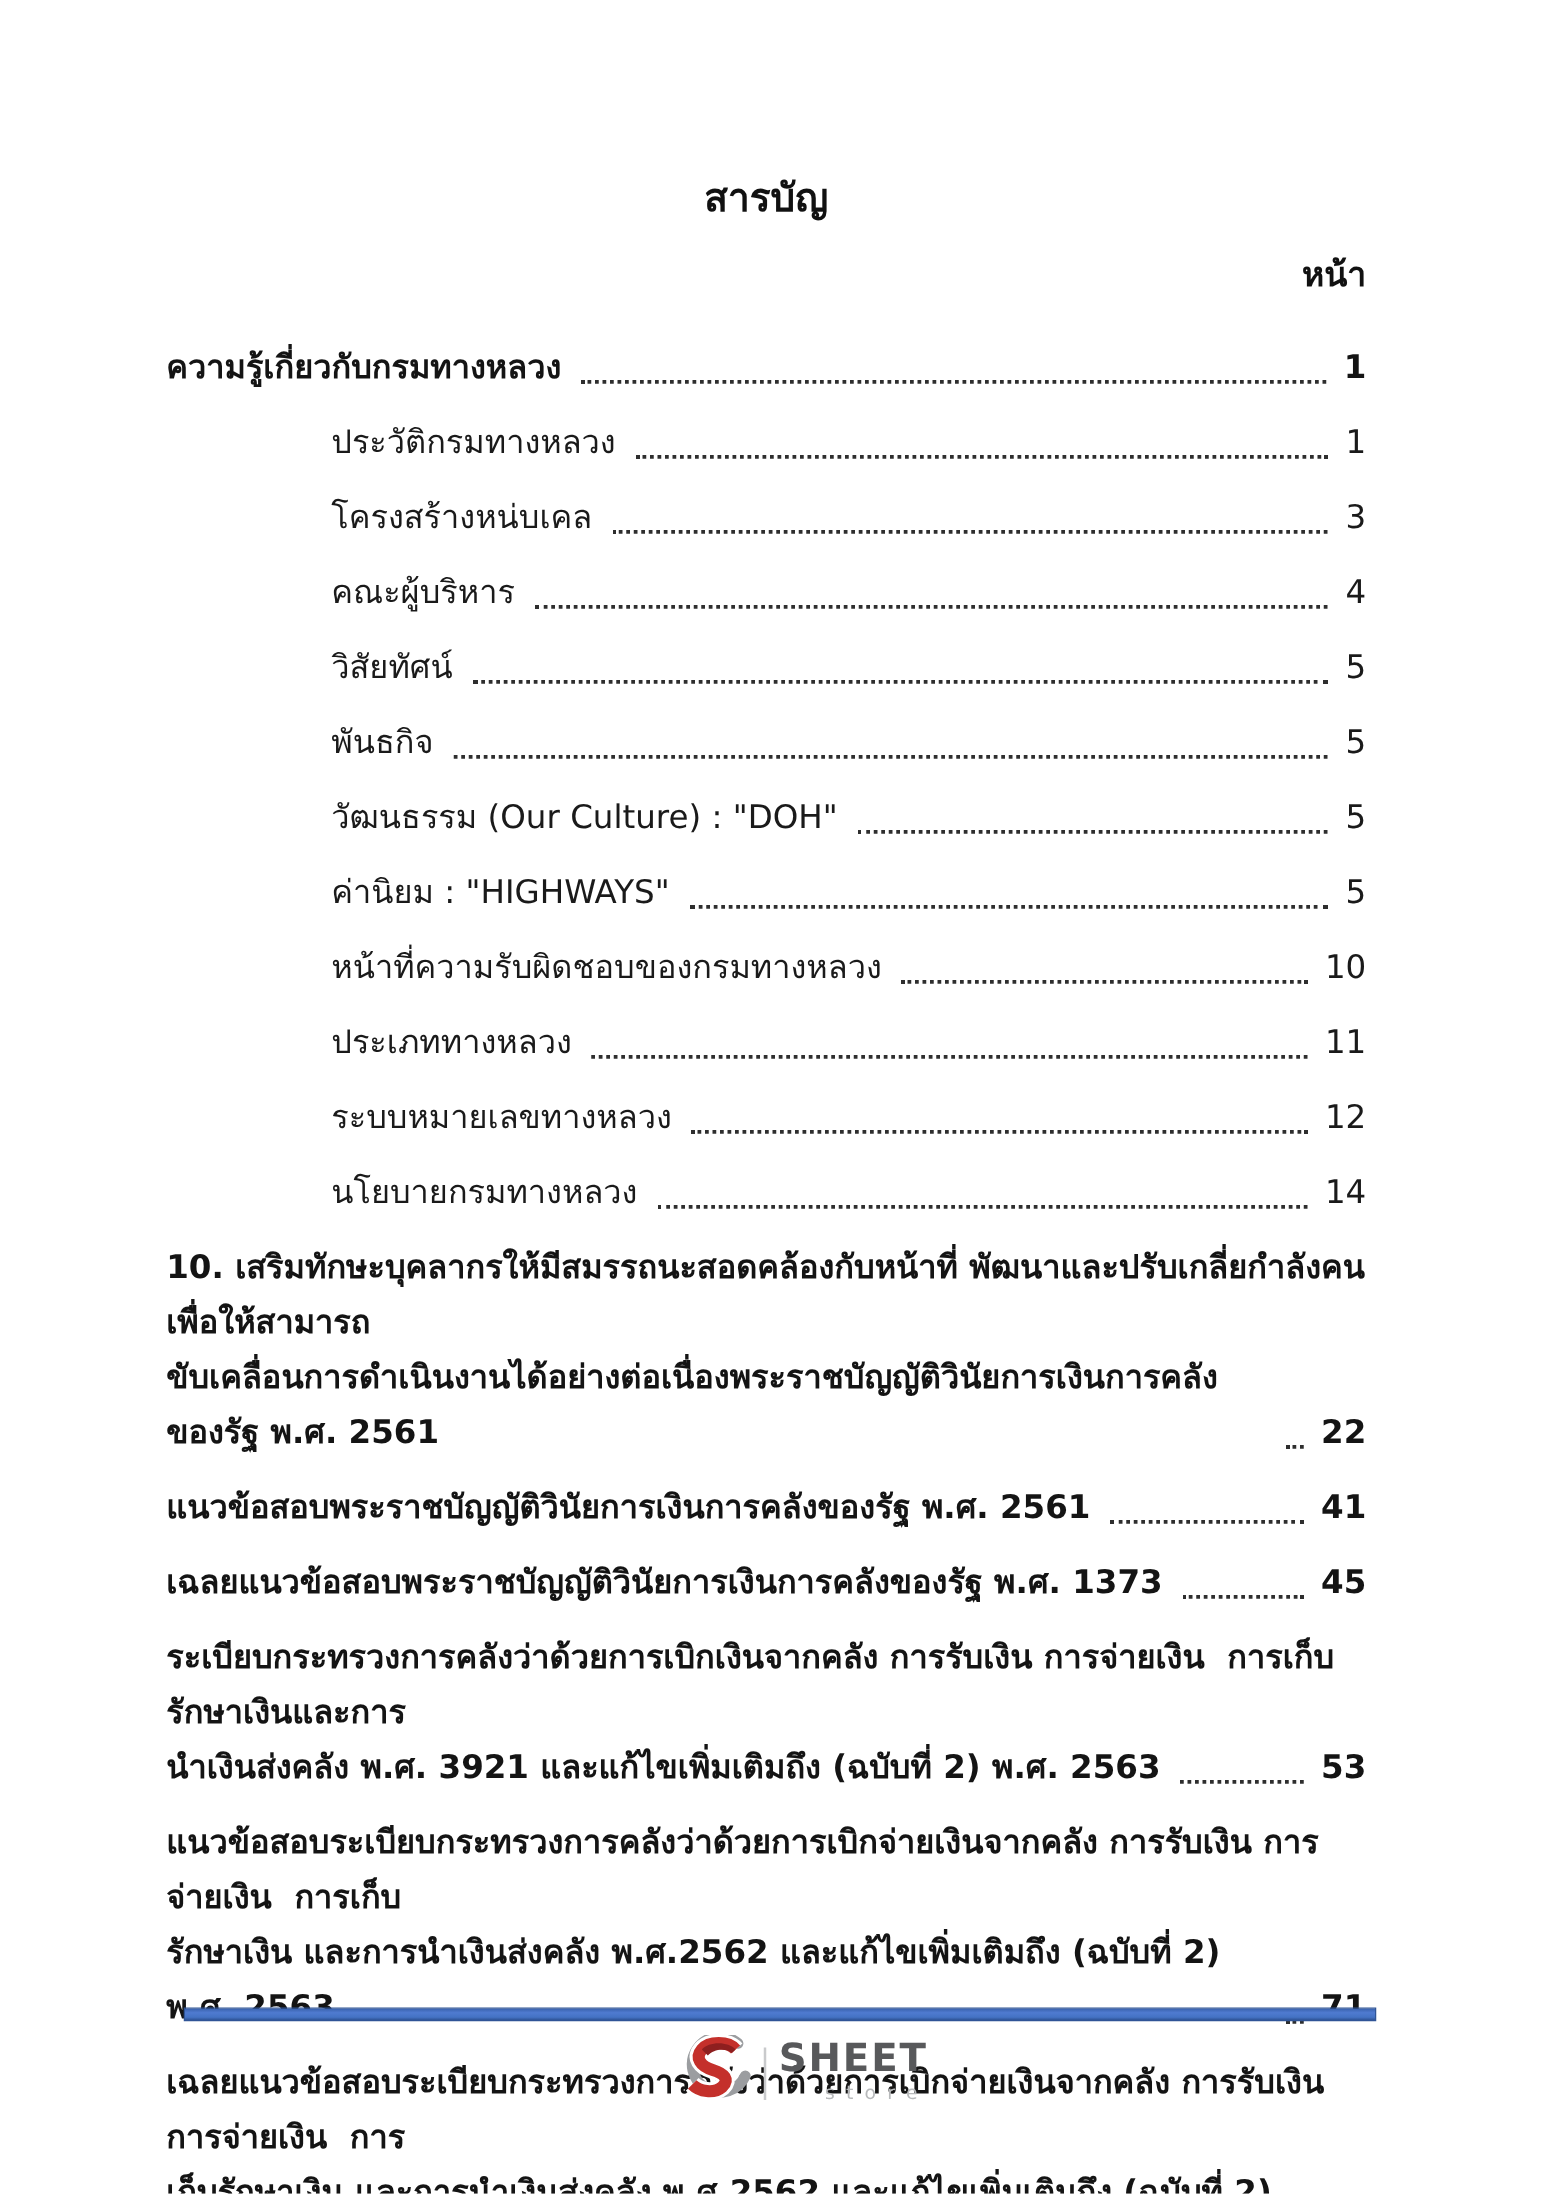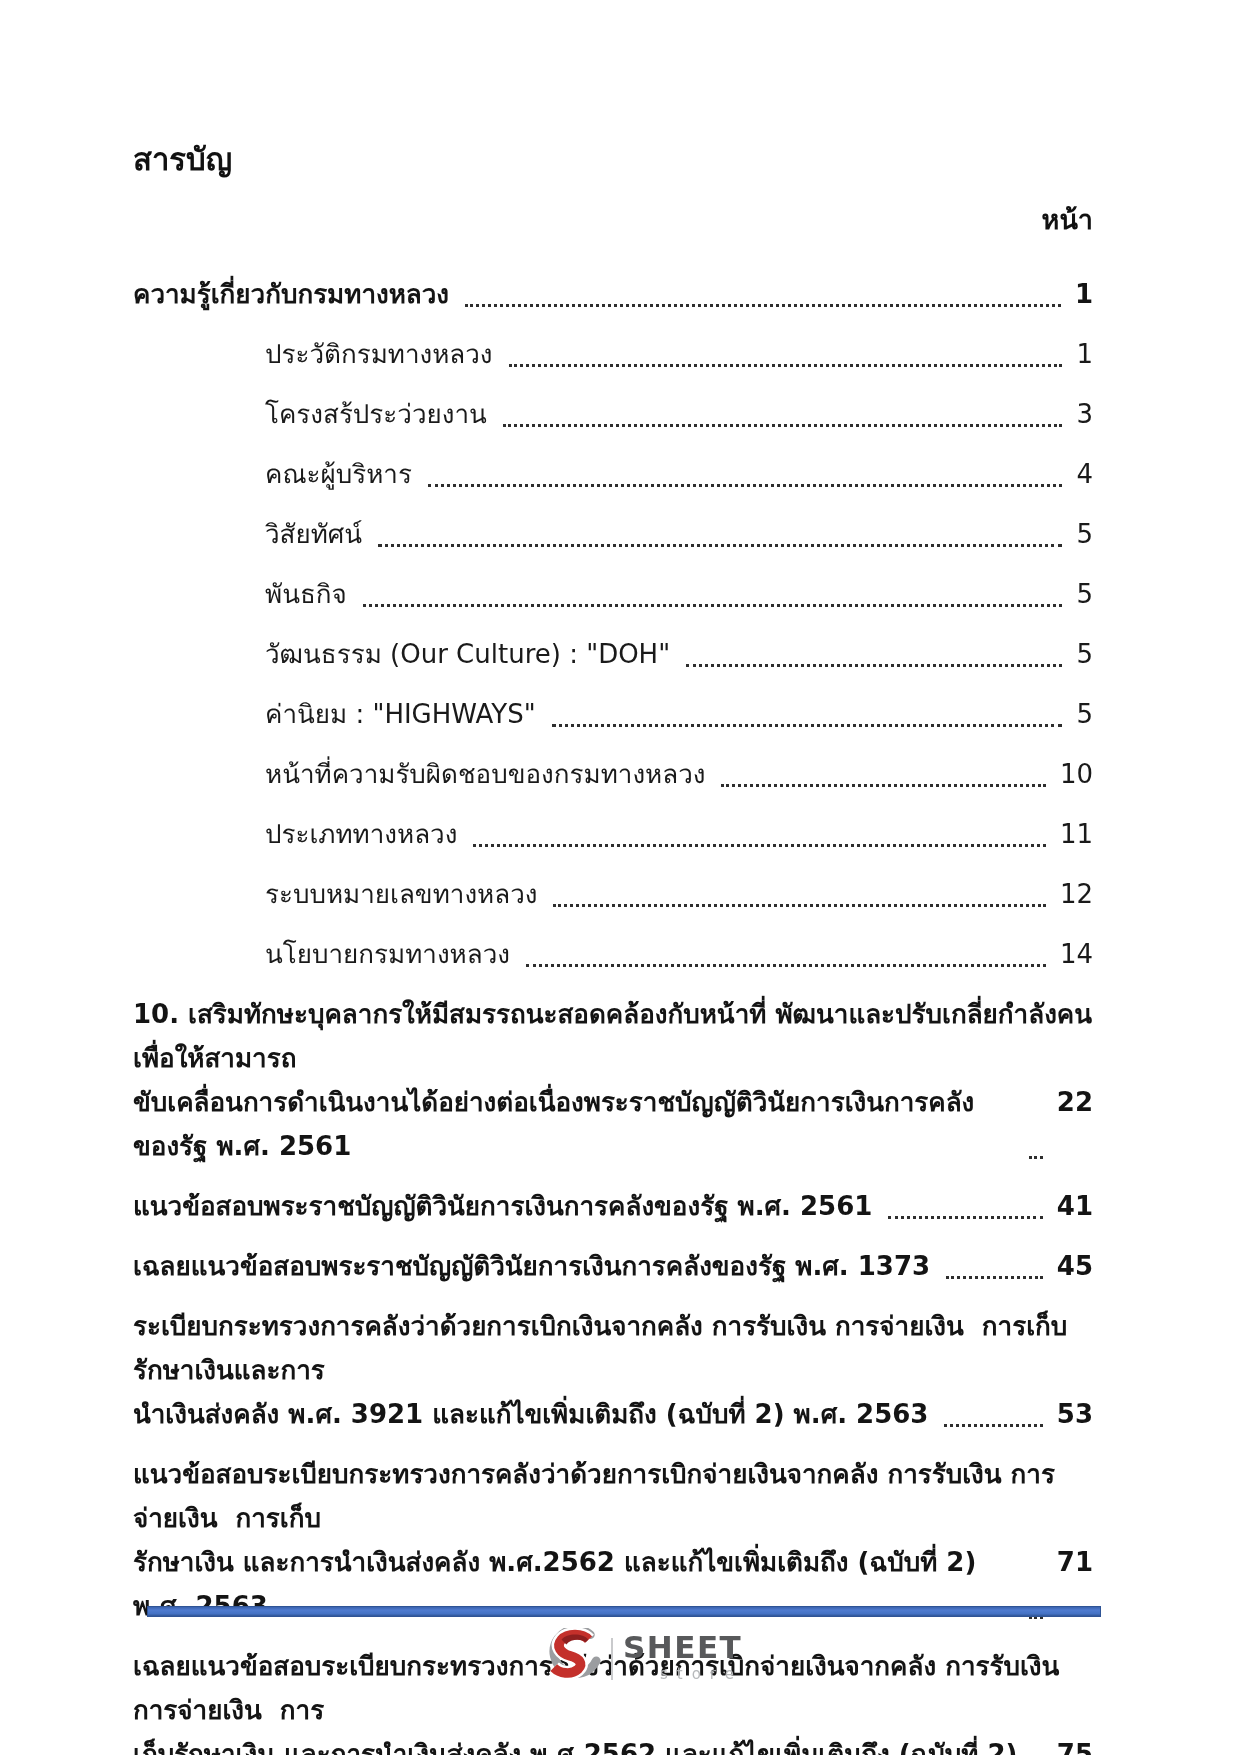--- a/index.html
+++ b/index.html
@@ -9,21 +9,21 @@
     height: 1755px;
     background: #ffffff;
     overflow: hidden;
     font-family: "DejaVu Sans", "Liberation Sans", sans-serif;
     color: #1a1a1a;
   }
   .content {
     padding: 136px 148px 0 133px;
   }
   .doc-title {
-    text-align: left;
+    text-align: center;
     font-weight: 700;
     font-size: 31px;
     line-height: 46px;
     color: #111111;
   }
   .page-col-label {
     text-align: right;
     font-weight: 700;
     font-size: 27px;
     line-height: 44px;
@@ -33,21 +33,21 @@
   }
   .toc { margin-top: 30px; }
   .toc-entry {
     font-size: 26px;
     line-height: 44px;
     margin-bottom: 16px;
     font-weight: 400;
   }
   .toc-entry.bold { font-weight: 700; color: #141414; }
   .toc-entry.indent-1 { padding-left: 132px; font-weight: 400; }
-  .toc-entry .row { display: flex; align-items: flex-start; gap: 11px; }
+  .toc-entry .row { display: flex; align-items: flex-end; gap: 11px; }
   .toc-entry .label { white-space: pre-wrap; flex: 0 1 auto; }
   .toc-entry .wrap-line1 { display: block; white-space: pre-wrap; }
   .dots {
     flex: 1 1 auto;
     min-width: 14px;
     border-bottom: 3px dotted #2e2e2e;
     align-self: flex-end;
     margin: 0 3px 9px 5px;
     height: 0;
   }
@@ -107,21 +107,21 @@
         </div>
         <div class="toc-entry indent-1">
           <div class="row">
             <span class="label">ประวัติกรมทางหลวง</span>
             <span class="dots"></span>
             <span class="pagenum">1</span>
           </div>
         </div>
         <div class="toc-entry indent-1">
           <div class="row">
-            <span class="label">โครงสร้ประว่วยงาน</span>
+            <span class="label">โครงสร้างหน่บเคล</span>
             <span class="dots"></span>
             <span class="pagenum">3</span>
           </div>
         </div>
         <div class="toc-entry indent-1">
           <div class="row">
             <span class="label">คณะผู้บริหาร</span>
             <span class="dots"></span>
             <span class="pagenum">4</span>
           </div>

